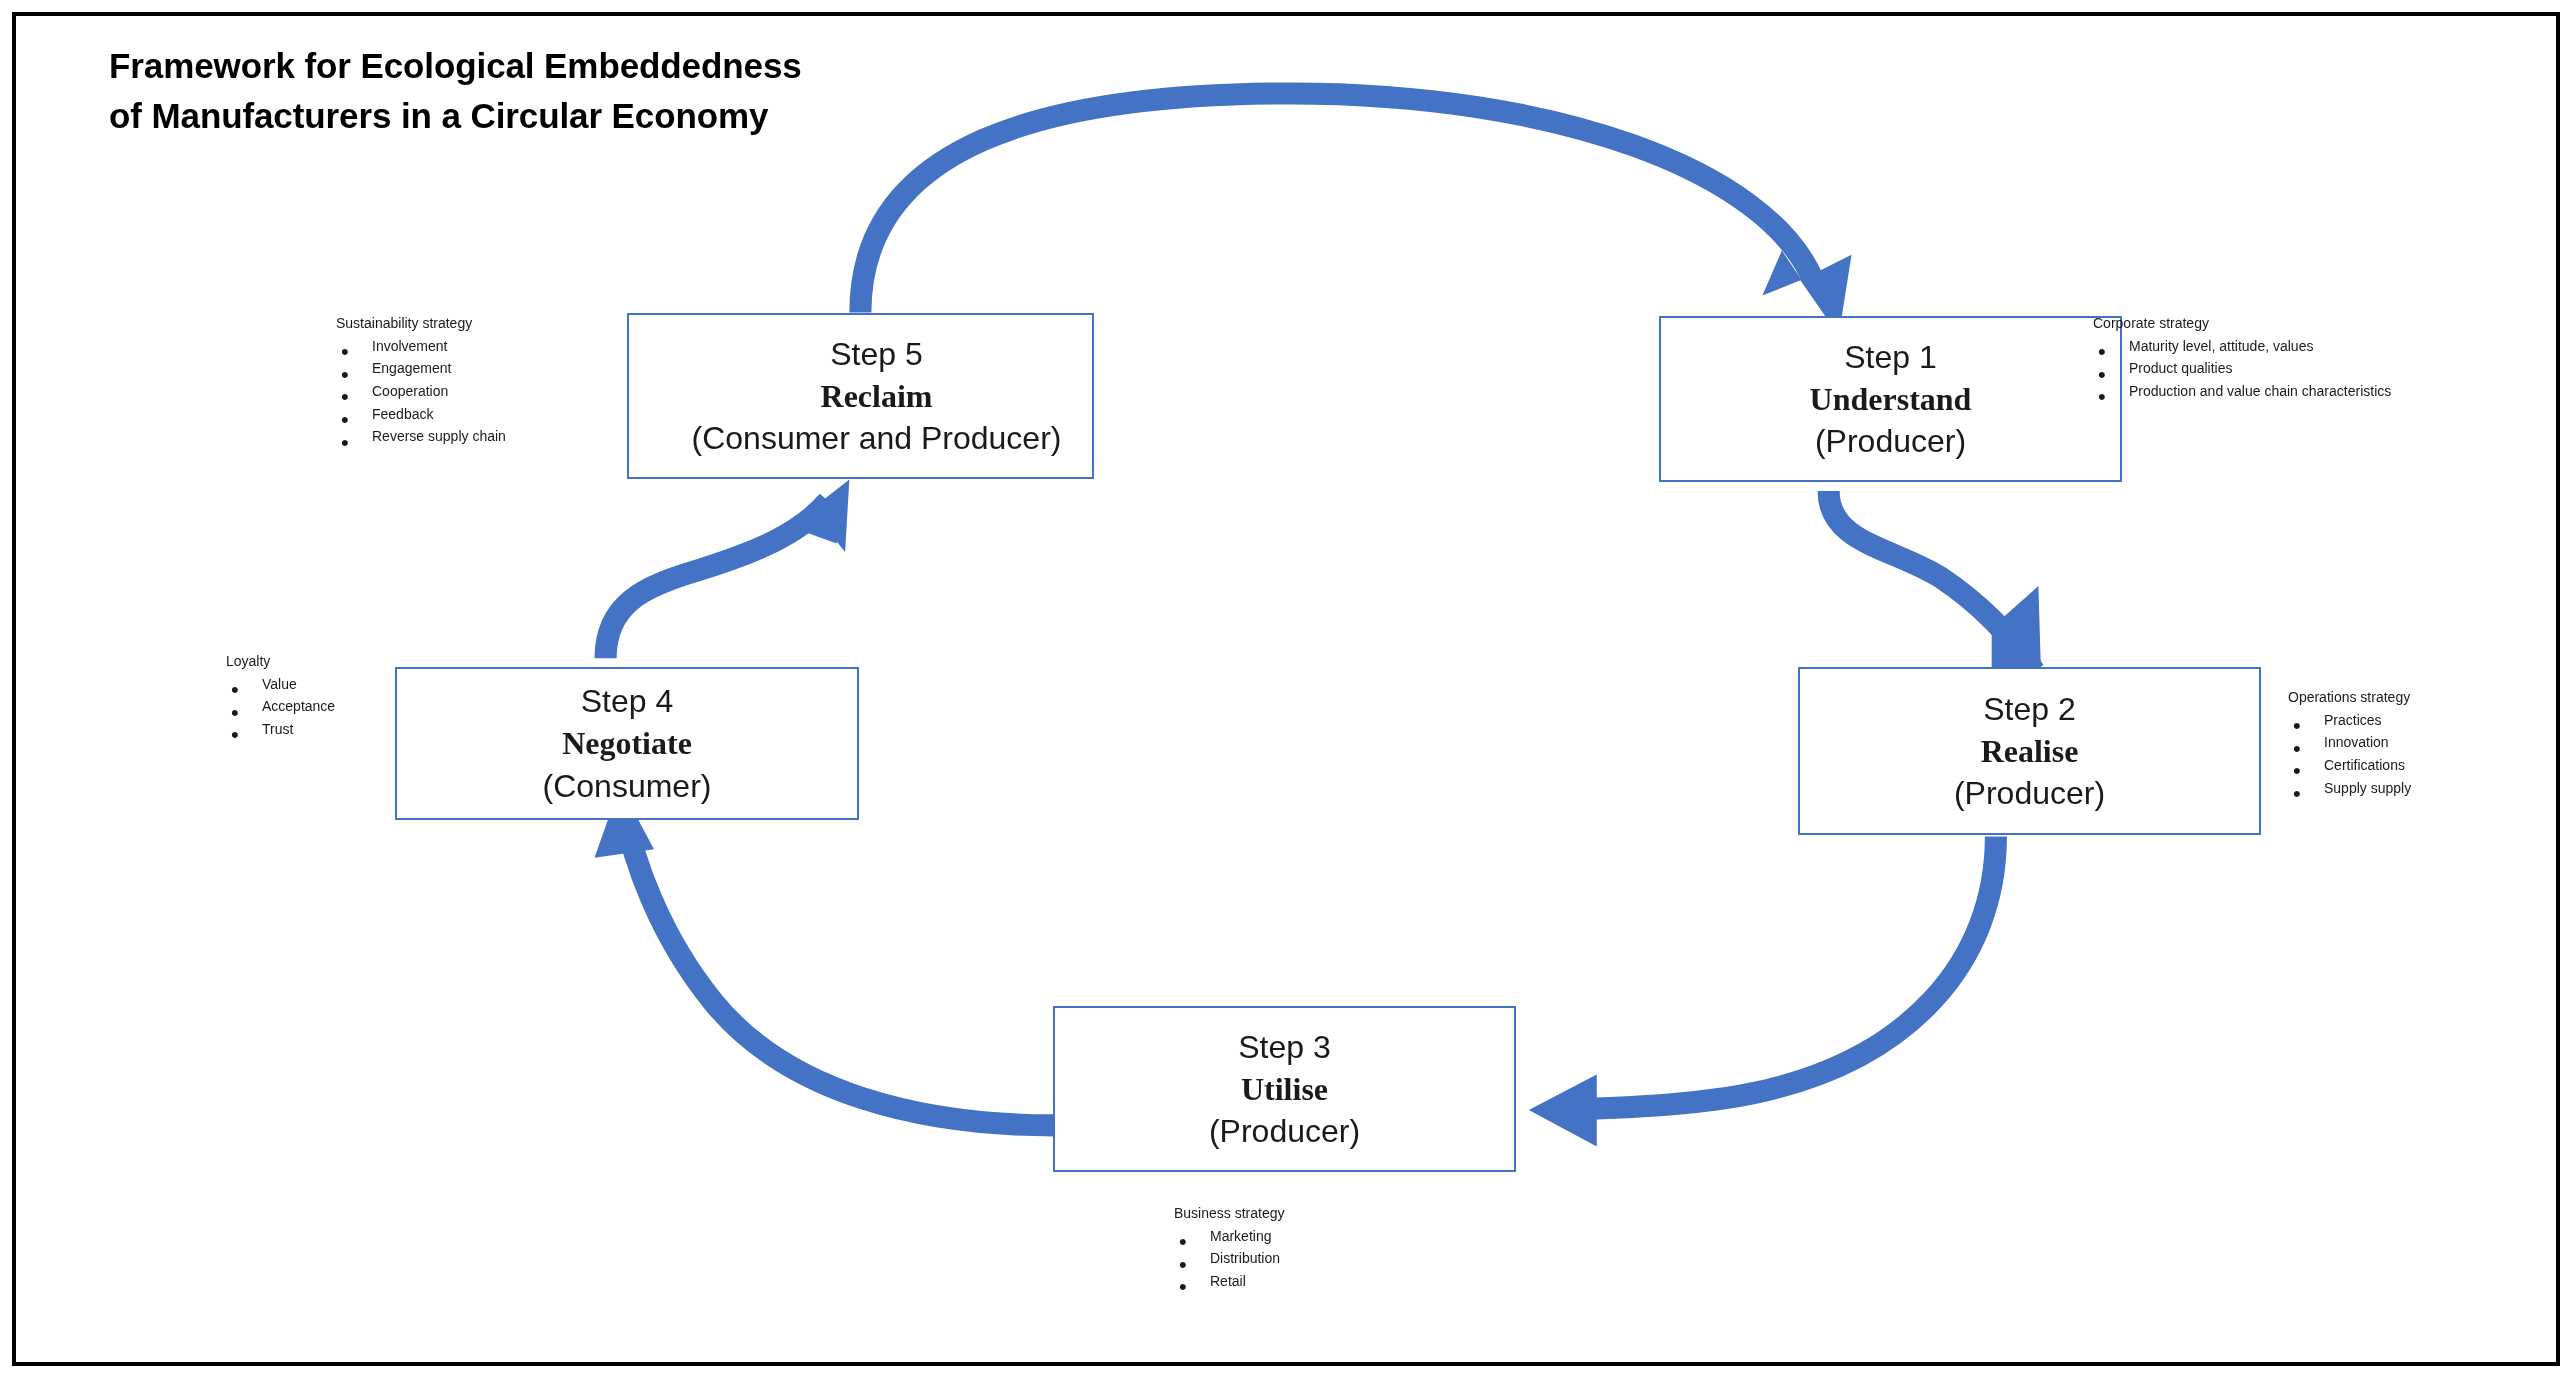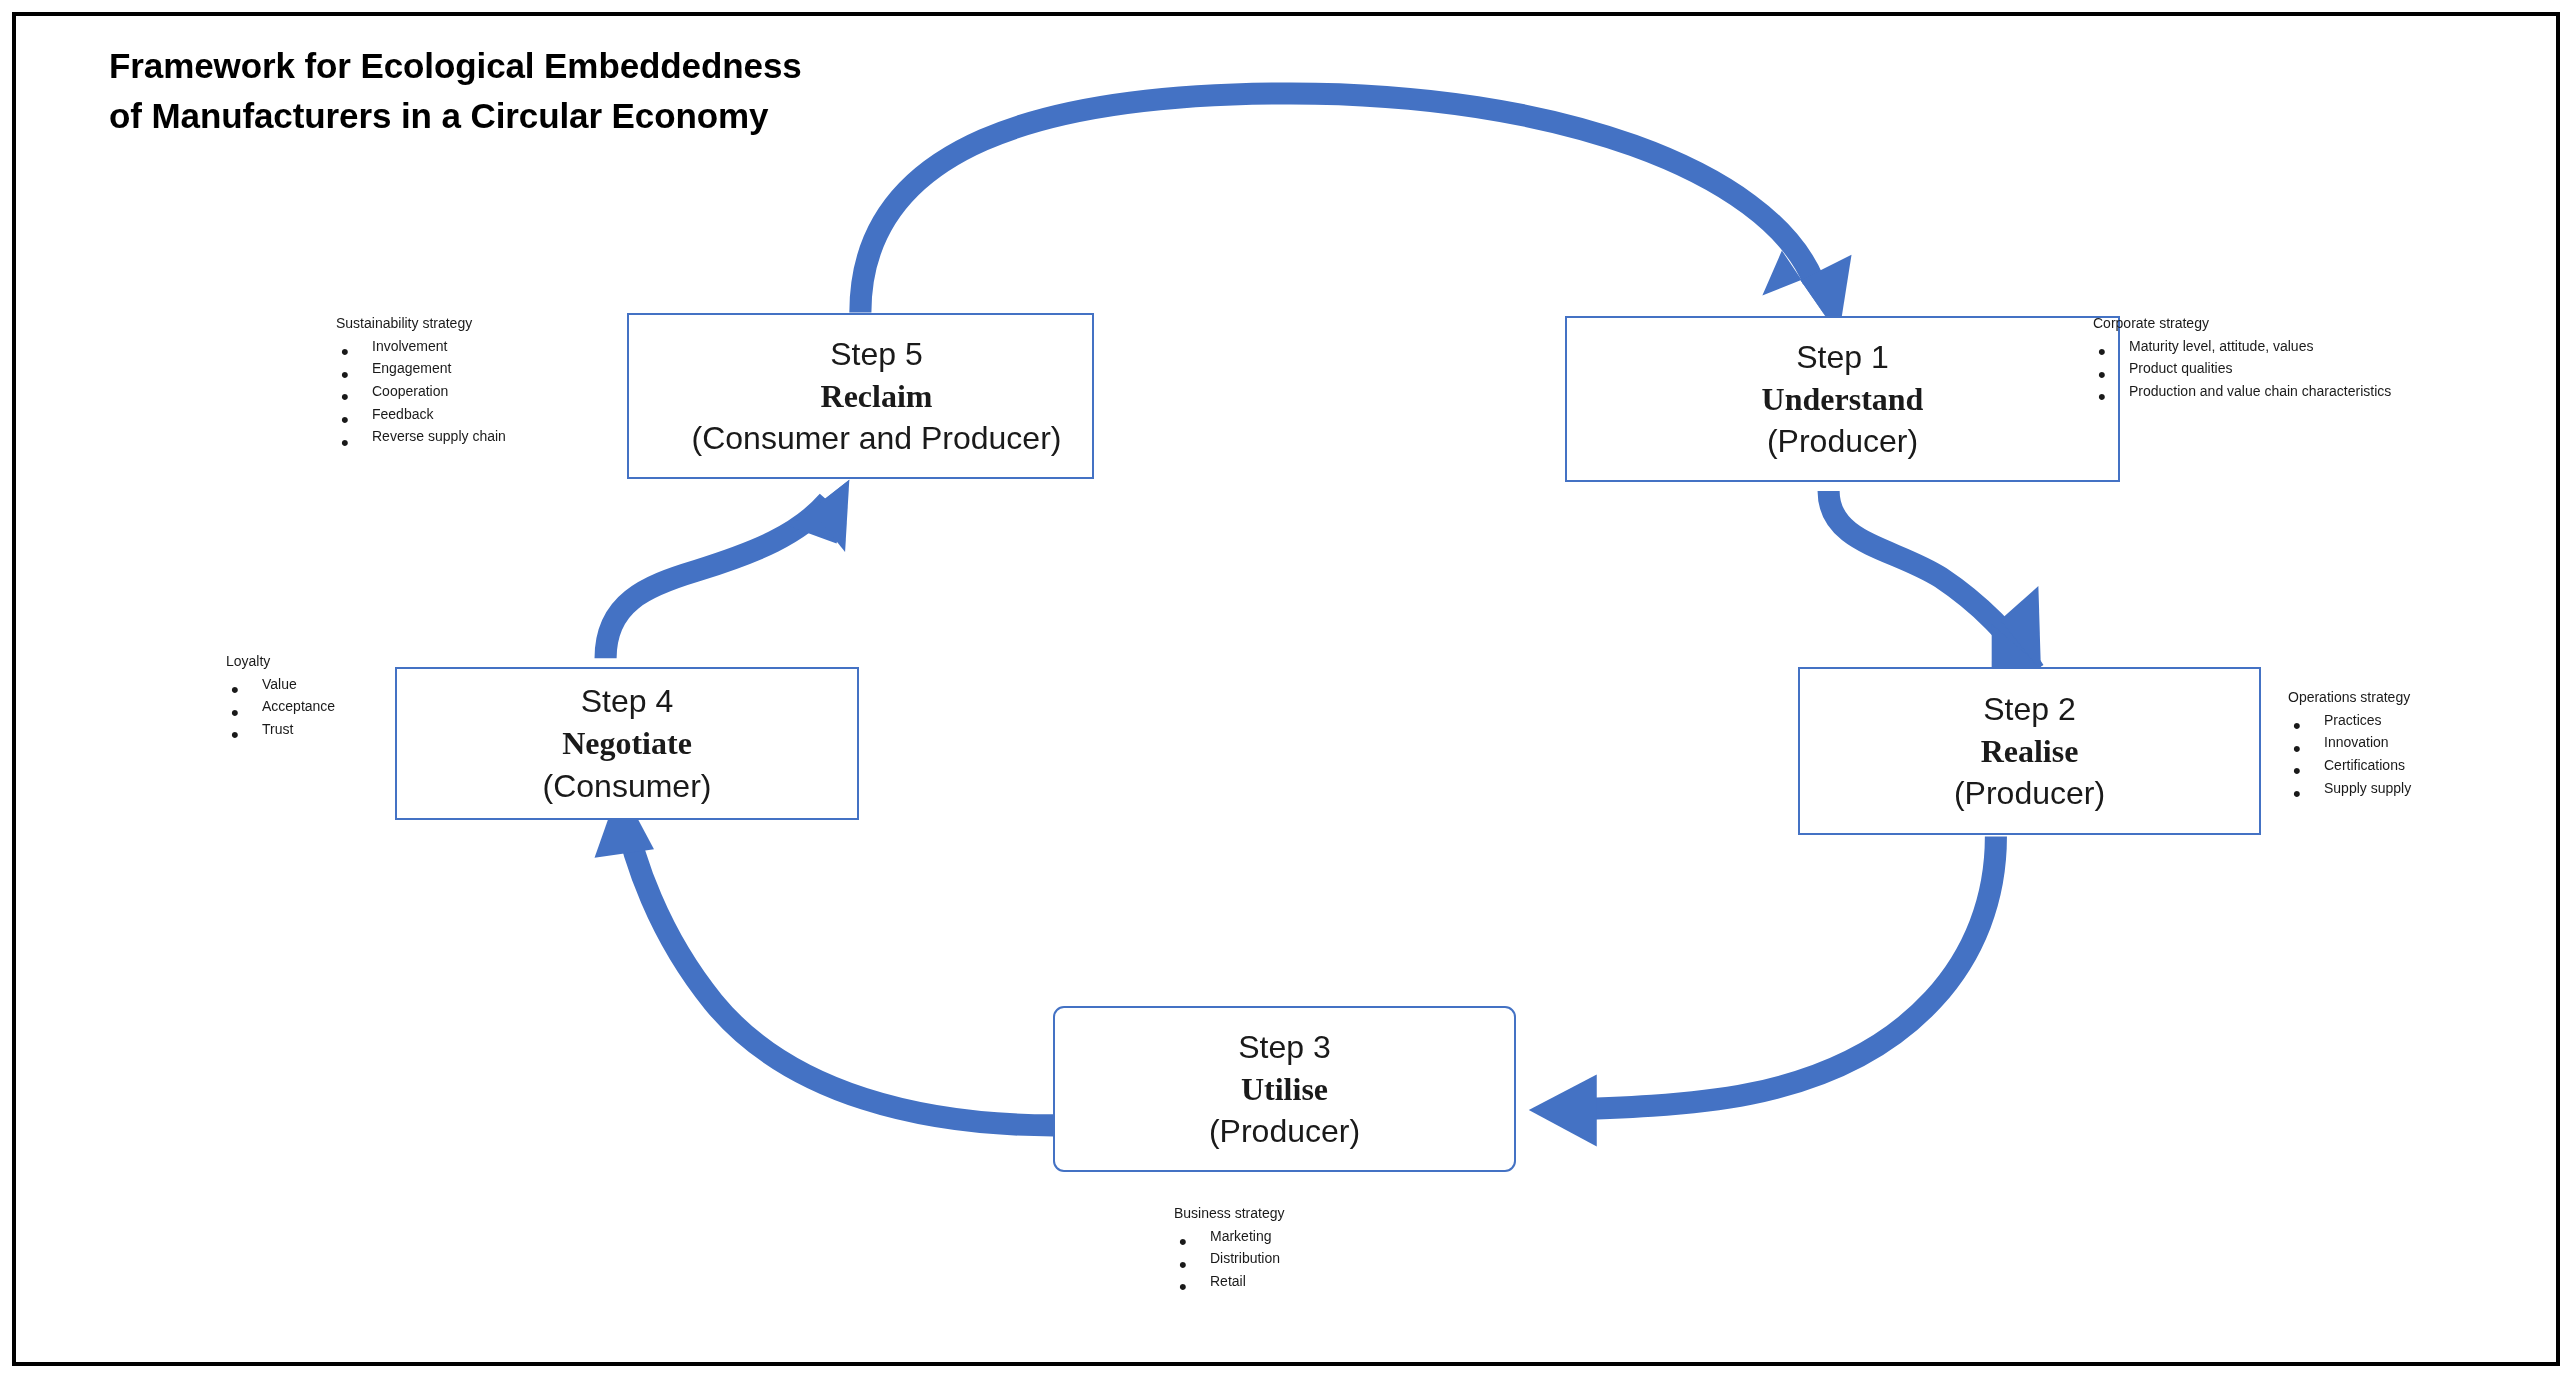--- a/index.html
+++ b/index.html
@@ -146,33 +146,33 @@
     </g>
 
   </svg>
 
   <div class="step-box" id="box-step5" style="left:627px; top:313px; width:467px; height:166px;padding-left:32px;">
     <div class="step-line">Step 5</div>
     <div class="step-line bold">Reclaim</div>
     <div class="step-line">(Consumer and Producer)</div>
   </div>
 
-  <div class="step-box" id="box-step1" style="left:1565px; top:316px; width:555px; height:166px;align-items:center;">
+  <div class="step-box" id="box-step1" style="left:1659px; top:316px; width:463px; height:166px;align-items:center;">
     <div class="step-line">Step 1</div>
     <div class="step-line bold">Understand</div>
     <div class="step-line">(Producer)</div>
   </div>
 
   <div class="step-box" id="box-step2" style="left:1798px; top:667px; width:463px; height:168px;">
     <div class="step-line">Step 2</div>
     <div class="step-line bold">Realise</div>
     <div class="step-line">(Producer)</div>
   </div>
 
-  <div class="step-box" id="box-step3" style="left:1053px; top:1006px; width:463px; height:166px;border-radius:11px;">
+  <div class="step-box" id="box-step3" style="left:1053px; top:1006px; width:463px; height:166px;">
     <div class="step-line">Step 3</div>
     <div class="step-line bold">Utilise</div>
     <div class="step-line">(Producer)</div>
   </div>
 
   <div class="step-box" id="box-step4" style="left:395px; top:667px; width:464px; height:153px;">
     <div class="step-line">Step 4</div>
     <div class="step-line bold">Negotiate</div>
     <div class="step-line">(Consumer)</div>
   </div>

